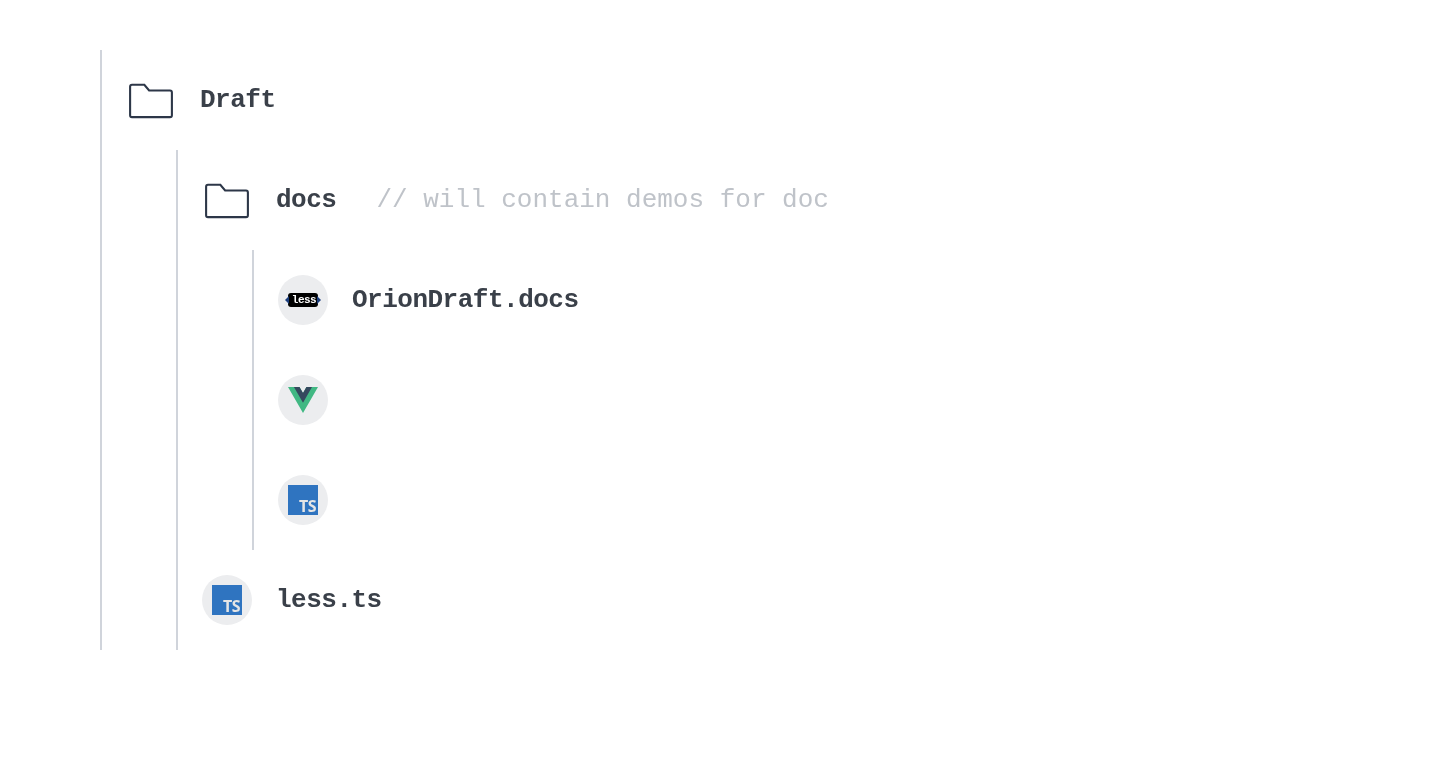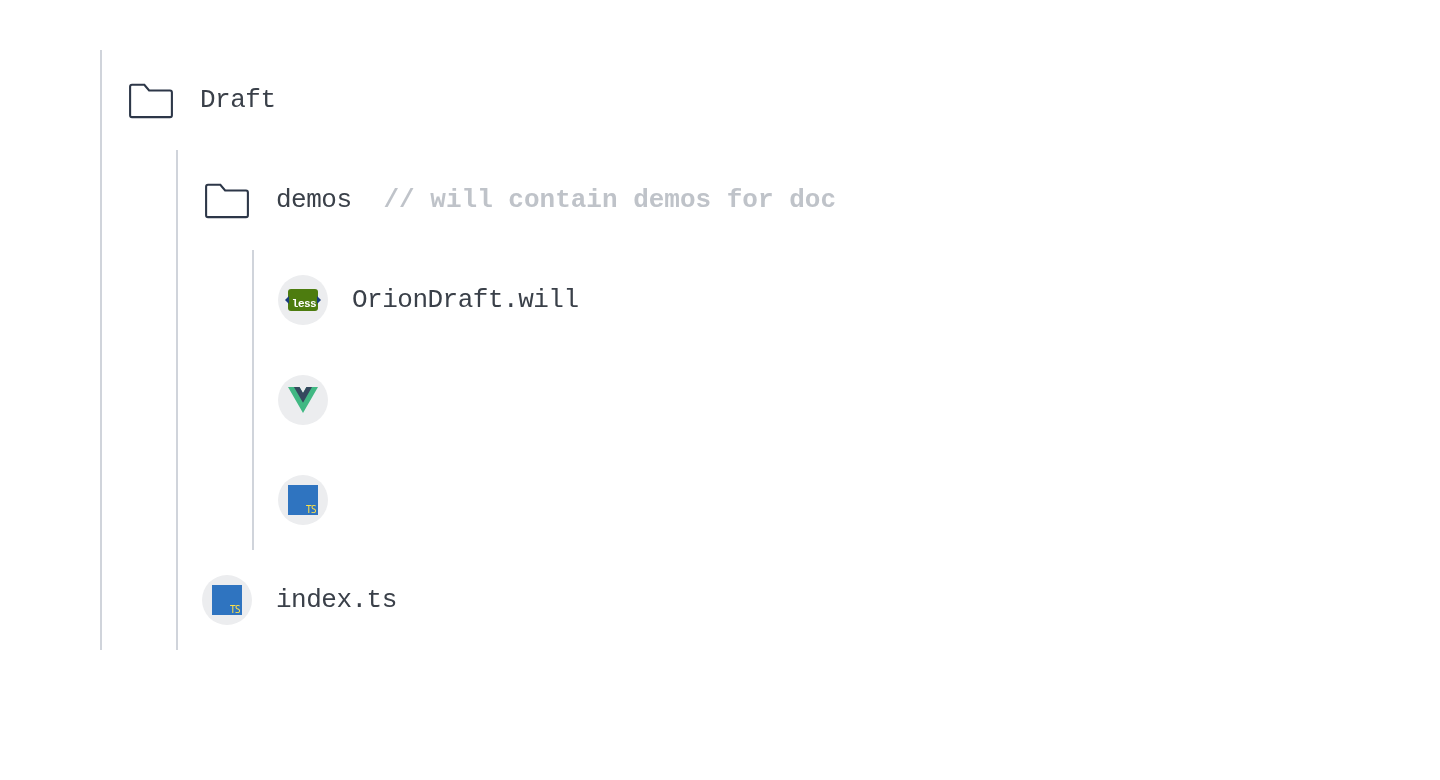--- a/index.html
+++ b/index.html
@@ -44,39 +44,39 @@
     width: 50px;
     height: 50px;
     border-radius: 50%;
     background: #ecedef;
     display: flex;
     align-items: center;
     justify-content: center;
     flex-shrink: 0;
   }
   .label {
-    font-weight: 400;
+    font-weight: 700;
     color: #3a4049;
     letter-spacing: -0.5px;
   }
   .comment {
     color: #bfc3c9;
-    font-weight: 700;
-    margin-left: 8px;
+    font-weight: 400;
+    margin-left: 16px;
   }
   .children {
     margin-left: 50px;
   }
   
   .less-pill {
-    background: #4d7c0f;
+    background: #000000;
     color: #fff;
     font-size: 11px;
     font-weight: 700;
-    padding: 9px 2px 1px 4px;
+    padding: 1px 2px 1px 4px;
     border-radius: 3px;
     letter-spacing: -0.5px;
     position: relative;
   }
   .less-pill::before {
     content: "";
     position: absolute;
     left: -3px;
     top: 50%;
     transform: translateY(-50%);
@@ -100,24 +100,24 @@
   .ts-tile {
     width: 30px;
     height: 30px;
     background: #2f74c0;
     display: flex;
     align-items: flex-end;
     justify-content: flex-end;
     padding: 1px 2px;
   }
   .ts-tile span {
-    color: #fde047;
+    color: #e5e5e5;
     font-family: ui-sans-serif, system-ui, sans-serif;
-    font-weight: 400;
-    font-size: 10px;
+    font-weight: 700;
+    font-size: 16px;
     line-height: 1;
     letter-spacing: -0.5px;
   }
 </style>
 </head>
 <body>
 
 <div class="tree">
 
   <div class="node">
@@ -133,33 +133,33 @@
 
     <div class="children">
       <div class="node">
 
         <div class="row">
           <span class="icon-slot folder-icon">
             <svg viewBox="0 0 48 40">
                 <path d="M2 10 V36 a2 2 0 0 0 2 2 H44 a2 2 0 0 0 2-2 V12 a2 2 0 0 0 -2-2 H22 L17 4 H4 a2 2 0 0 0 -2 2 Z"></path>
               </svg>
           </span>
-          <span class="label">demos</span>
+          <span class="label">docs</span>
           <span class="comment">// will contain demos for doc</span>
         </div>
 
 
         <div class="children">
           <div class="node">
 
             <div class="row">
               <span class="file-badge">
                 <span class="less-pill">less</span>
               </span>
-              <span class="label">OrionDraft.will</span>
+              <span class="label">OrionDraft.docs</span>
             </div>
 
             <div class="row">
               <span class="file-badge vue-logo">
                 <svg viewBox="0 0 256 221">
                     <path fill="#41B883" d="M204.8 0H256L128 220.8 0 0h97.92L128 51.2 157.44 0h47.36Z"></path>
                     <path fill="#35495E" d="M157.44 0 128 51.2 97.92 0H50.56L128 133.12 204.8 0h-47.36Z"></path>
                   </svg>
               </span>
             </div>
@@ -174,20 +174,20 @@
 
           </div>
         </div>
 
         <div class="row">
           <span class="file-badge">
             <span class="ts-tile">
                 <span>TS</span>
               </span>
           </span>
-          <span class="label">index.ts</span>
+          <span class="label">less.ts</span>
         </div>
 
       </div>
     </div>
 
   </div>
 </div>
 
 </body></html>

